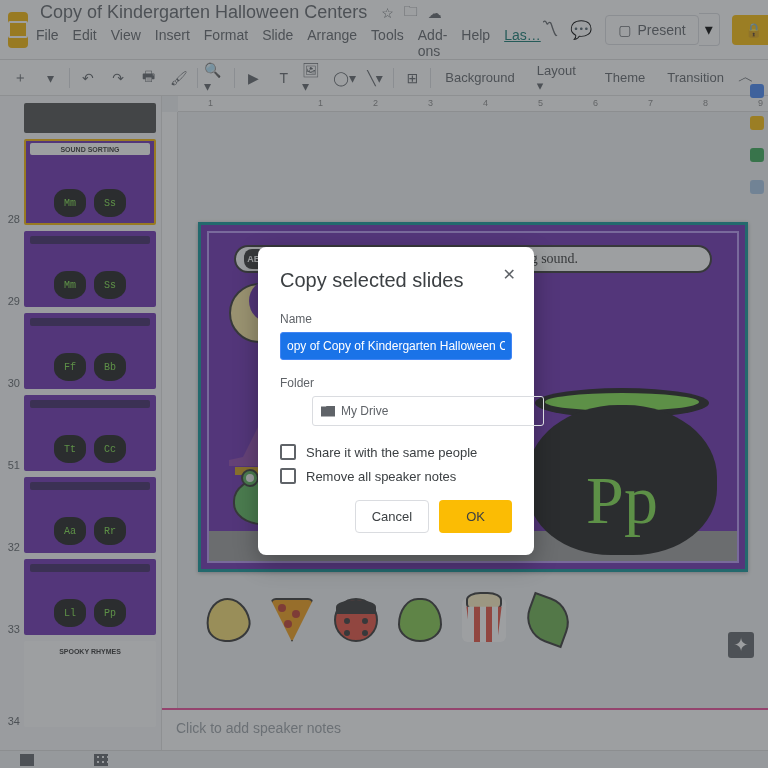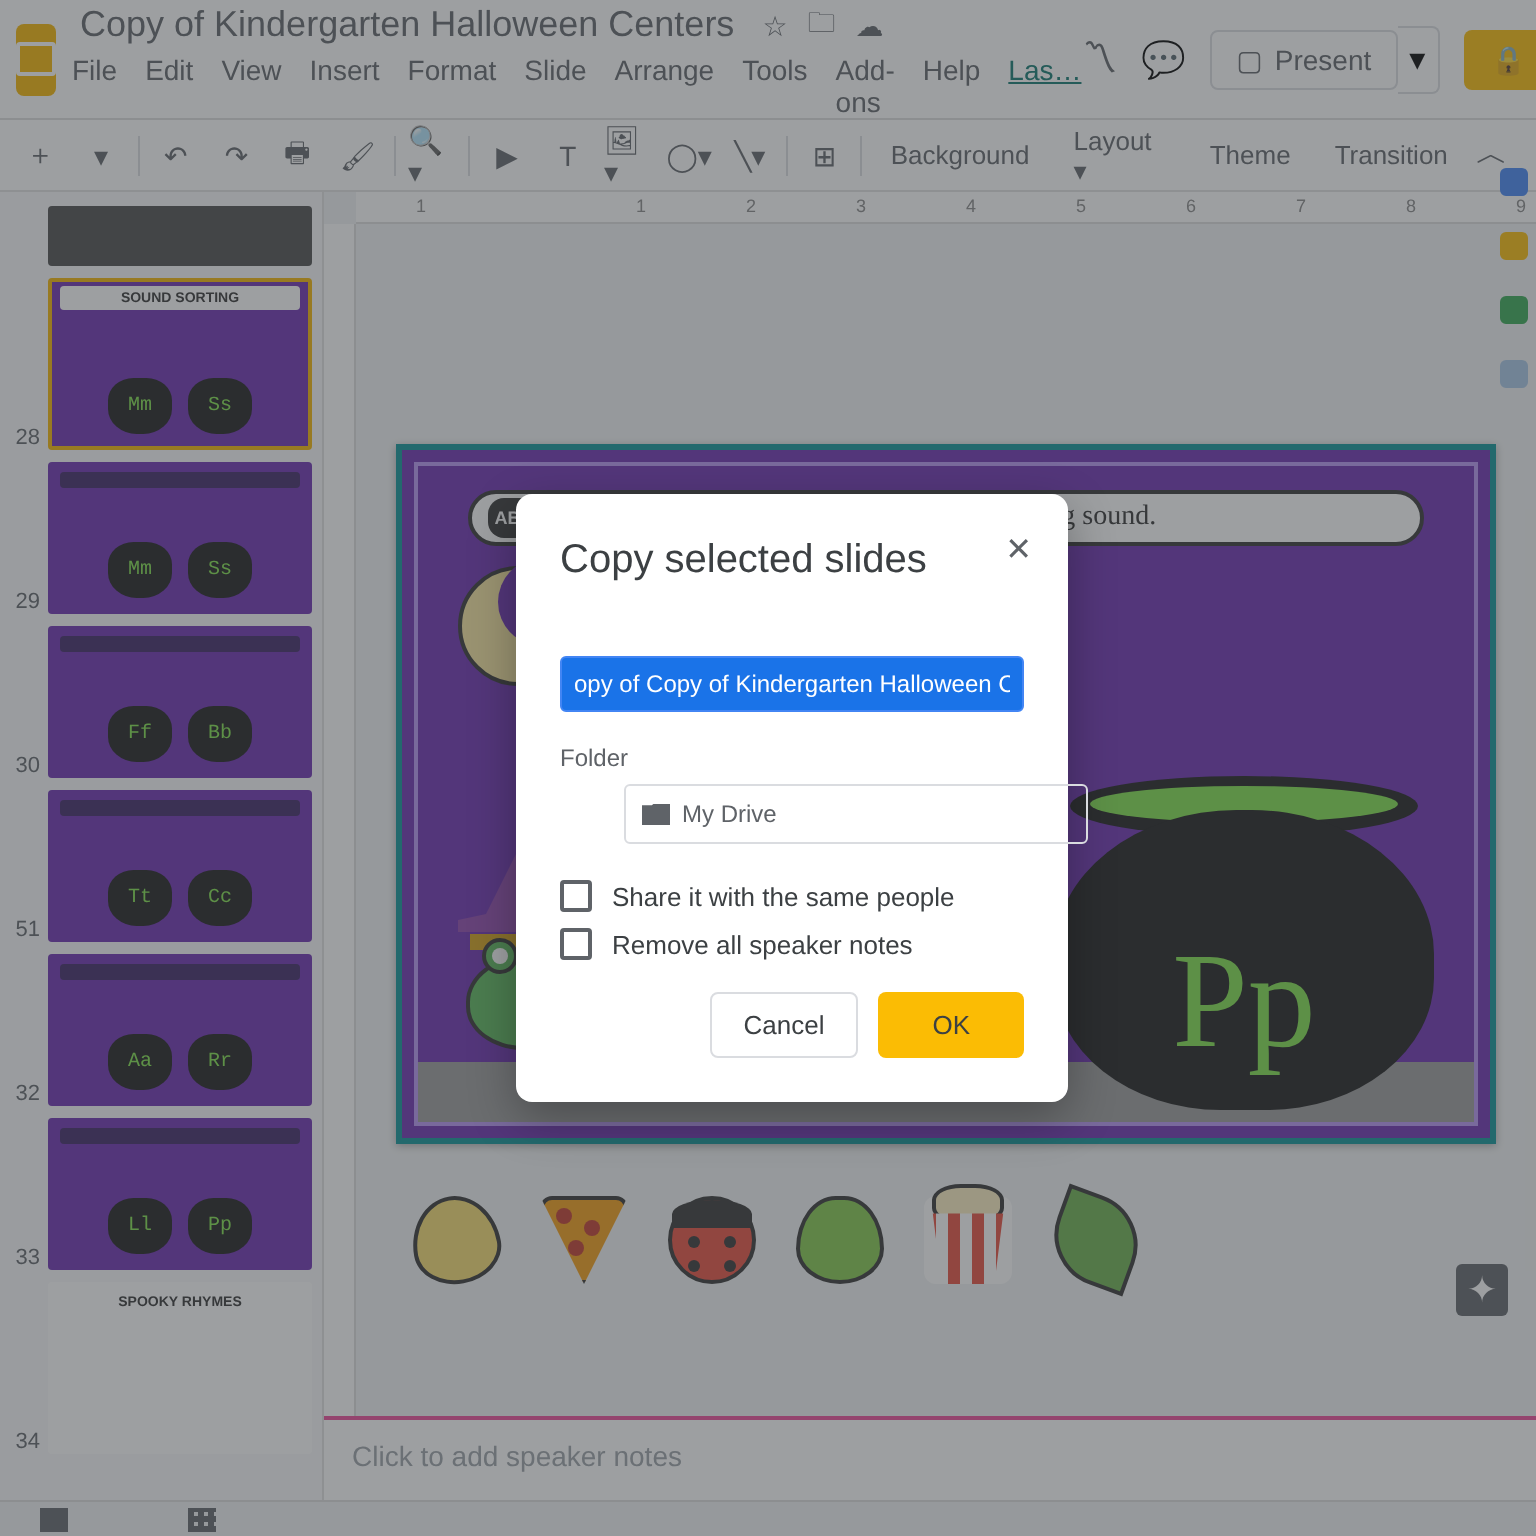--- a/index.html
+++ b/index.html
@@ -92,21 +92,21 @@
 .popcorn::before{content:'';position:absolute;top:-6px;left:4px;right:4px;height:16px;background:#fceec0;border:2px solid #333;border-radius:40%;}
 .leaf{background:#6ab04c;border-radius:0 60% 0 60%;transform:rotate(20deg);}
 
 
 .notes{height:42px;background:#fff;border-top:2px solid #ec4899;padding:10px 14px;font-size:14px;color:#9aa0a6;}
 .plus-btn{position:absolute;bottom:50px;right:14px;width:26px;height:26px;background:#5f6368;border-radius:3px;color:#fff;display:flex;align-items:center;justify-content:center;font-size:18px;}
 
 
 .scrim{position:absolute;inset:0;background:rgba(60,64,67,0.5);z-index:50;}
 .dialog{position:absolute;z-index:60;left:258px;top:247px;width:276px;background:#fff;border-radius:8px;box-shadow:0 8px 24px rgba(0,0,0,0.3);padding:22px;}
-.dialog-title{font-size:20px;color:#3c4043;margin-bottom:36px;}
+.dialog-title{font-size:20px;color:#3c4043;margin-bottom:20px;}
 .dialog-close{position:absolute;top:18px;right:18px;font-size:16px;color:#5f6368;cursor:pointer;}
 .field-label{font-size:12px;color:#5f6368;margin-bottom:6px;}
 .name-input{width:100%;border:1px solid #4285f4;border-radius:3px;padding:6px 6px;font-size:12px;color:#fff;background:#1a73e8;margin-bottom:16px;}
 .name-input::selection{background:#1a73e8;color:#fff;}
 .folder-box{width:100%;border:1px solid #dadce0;border-radius:3px;padding:7px 8px;font-size:12px;color:#5f6368;display:flex;align-items:center;gap:6px;margin-bottom:18px;margin-left:32px;}
 .folder-ico{width:14px;height:11px;background:#5f6368;clip-path:polygon(0 10%,35% 10%,45% 0,100% 0,100% 100%,0 100%);}
 .chk-row{display:flex;align-items:center;gap:10px;font-size:13px;color:#3c4043;margin-bottom:8px;}
 .chk{width:16px;height:16px;border:2px solid #5f6368;border-radius:2px;}
 .dialog-actions{display:flex;justify-content:flex-end;gap:10px;margin-top:16px;}
 .btn-cancel{border:1px solid #dadce0;background:#fff;border-radius:4px;padding:8px 16px;font-size:13px;color:#3c4043;}
@@ -337,20 +337,21 @@
       <div class="chip" style="background: rgb(66, 133, 244);"></div>
       <div class="chip" style="background: rgb(251, 188, 4);"></div>
       <div class="chip" style="background: rgb(52, 168, 83);"></div>
       <div class="chip" style="background: rgb(167, 199, 231);"></div>
     </div>
 
   <div class="scrim"></div>
   <div class="dialog">
     <div class="dialog-close">✕</div>
     <div class="dialog-title">Copy selected slides</div>
+    <div class="field-label">Name</div>
     <input class="name-input" value="opy of Copy of Kindergarten Halloween Centers" style="">
     <div class="field-label">Folder</div>
     <div class="folder-box">
       <div class="folder-ico"></div>
       <span>My Drive</span>
     </div>
     <label class="chk-row">
       <span class="chk"></span>
       <span>Share it with the same people</span>
     </label>

